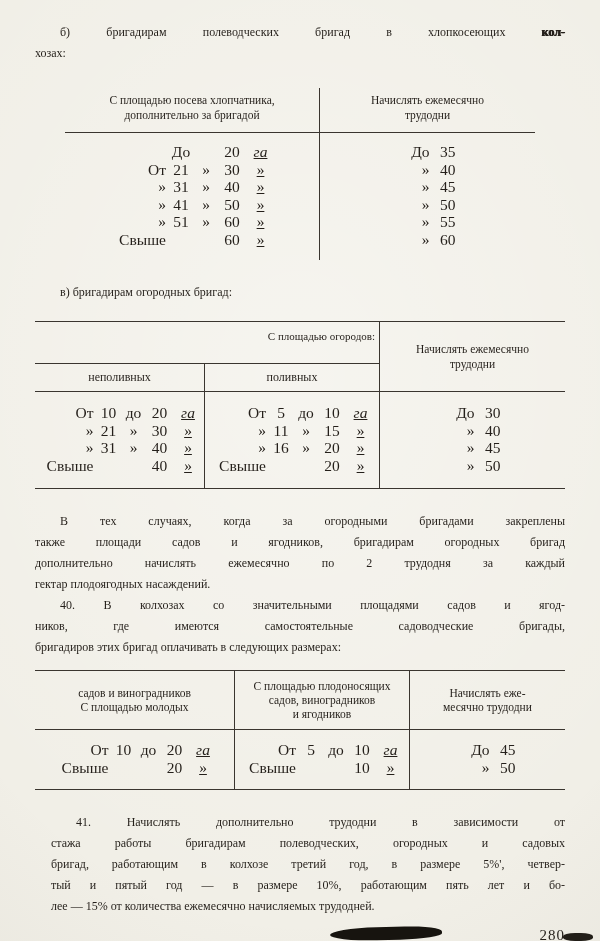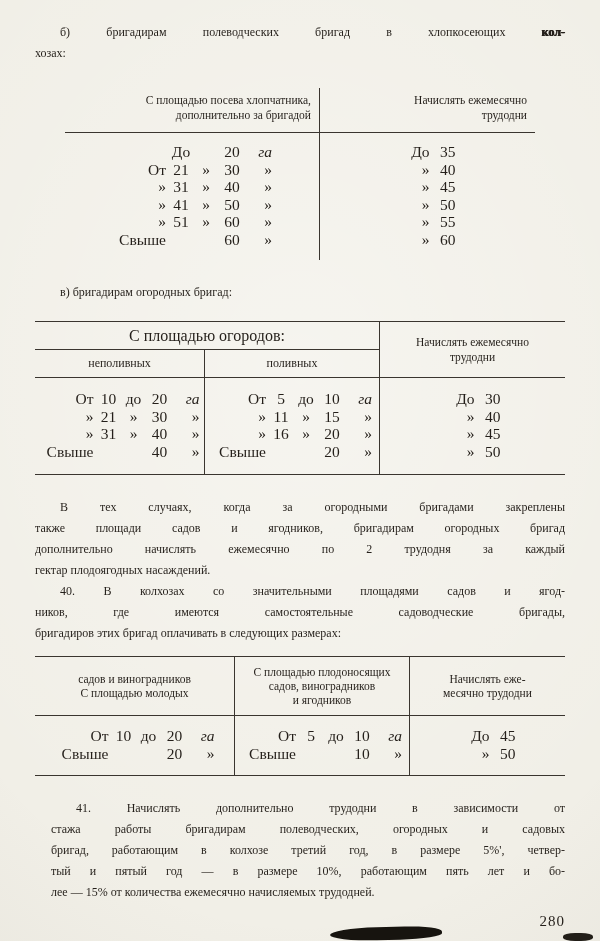--- a/index.html
+++ b/index.html
@@ -27,38 +27,38 @@
   .sec-v { margin-top: 22px; text-indent: 25px; }
 
   
   .t1 {
     width: 470px;
     margin: 24px auto 0;
     display: grid;
     grid-template-columns: 255px 215px;
   }
   .t1 .h {
-    font-size: 11.5px; line-height: 15px; text-align: right;
+    font-size: 11.5px; line-height: 15px; text-align: center;
     padding: 5px 8px 9px;
     border-bottom: 1.5px solid var(--rule, #3a352f);
   }
   .t1 .h.left { border-right: 1.5px solid var(--rule, #3a352f); }
   .t1 .b { padding: 10px 0 12px; }
   .t1 .b.left { border-right: 1.5px solid var(--rule, #3a352f); }
 
   
   .r5 {
     display: grid;
     grid-template-columns: 56px 26px 24px 28px 26px;
     justify-content: center;
     font-size: 15.5px; line-height: 17.5px;
   }
   .r5 .c0 { text-align: right; padding-right: 2px; }
   .r5 .c1, .r5 .c2, .r5 .c3 { text-align: center; }
-  .r5 .c4 { text-align: right; padding-left: 3px; }
+  .r5 .c4 { text-align: center; padding-left: 3px; text-decoration: underline; }
   .rows .r5:first-child .c4 { font-style: italic; }
 
   .r2 {
     display: grid;
     grid-template-columns: 30px 26px;
     justify-content: center;
     font-size: 15.5px; line-height: 17.5px;
   }
   .r2 .c0 { text-align: right; }
   .r2 .c1 { text-align: right; padding-left: 2px; }
@@ -70,22 +70,22 @@
     border-top: 1.5px solid var(--rule, #3a352f);
     border-bottom: 1.5px solid var(--rule, #3a352f);
     display: grid;
     grid-template-columns: 170px 175px 185px;
     grid-template-areas:
       "ht ht hr"
       "sl sr hr"
       "bl bm br";
   }
   .t2 .ht {
-    grid-area: ht; text-align: center; font-size: 16px; line-height: 14px;
-    padding: 7px 4px 6px;
+    grid-area: ht; text-align: right; font-size: 11px; line-height: 14px;
+    padding: 7px 4px 20px;
     border-right: 1.5px solid var(--rule, #3a352f);
     border-bottom: 1.5px solid var(--rule, #3a352f);
   }
   .t2 .sl, .t2 .sr {
     text-align: center; font-size: 12px; line-height: 14px;
     padding: 6px 4px 7px;
     border-right: 1.5px solid var(--rule, #3a352f);
     border-bottom: 1.5px solid var(--rule, #3a352f);
   }
   .t2 .sl { grid-area: sl; }

